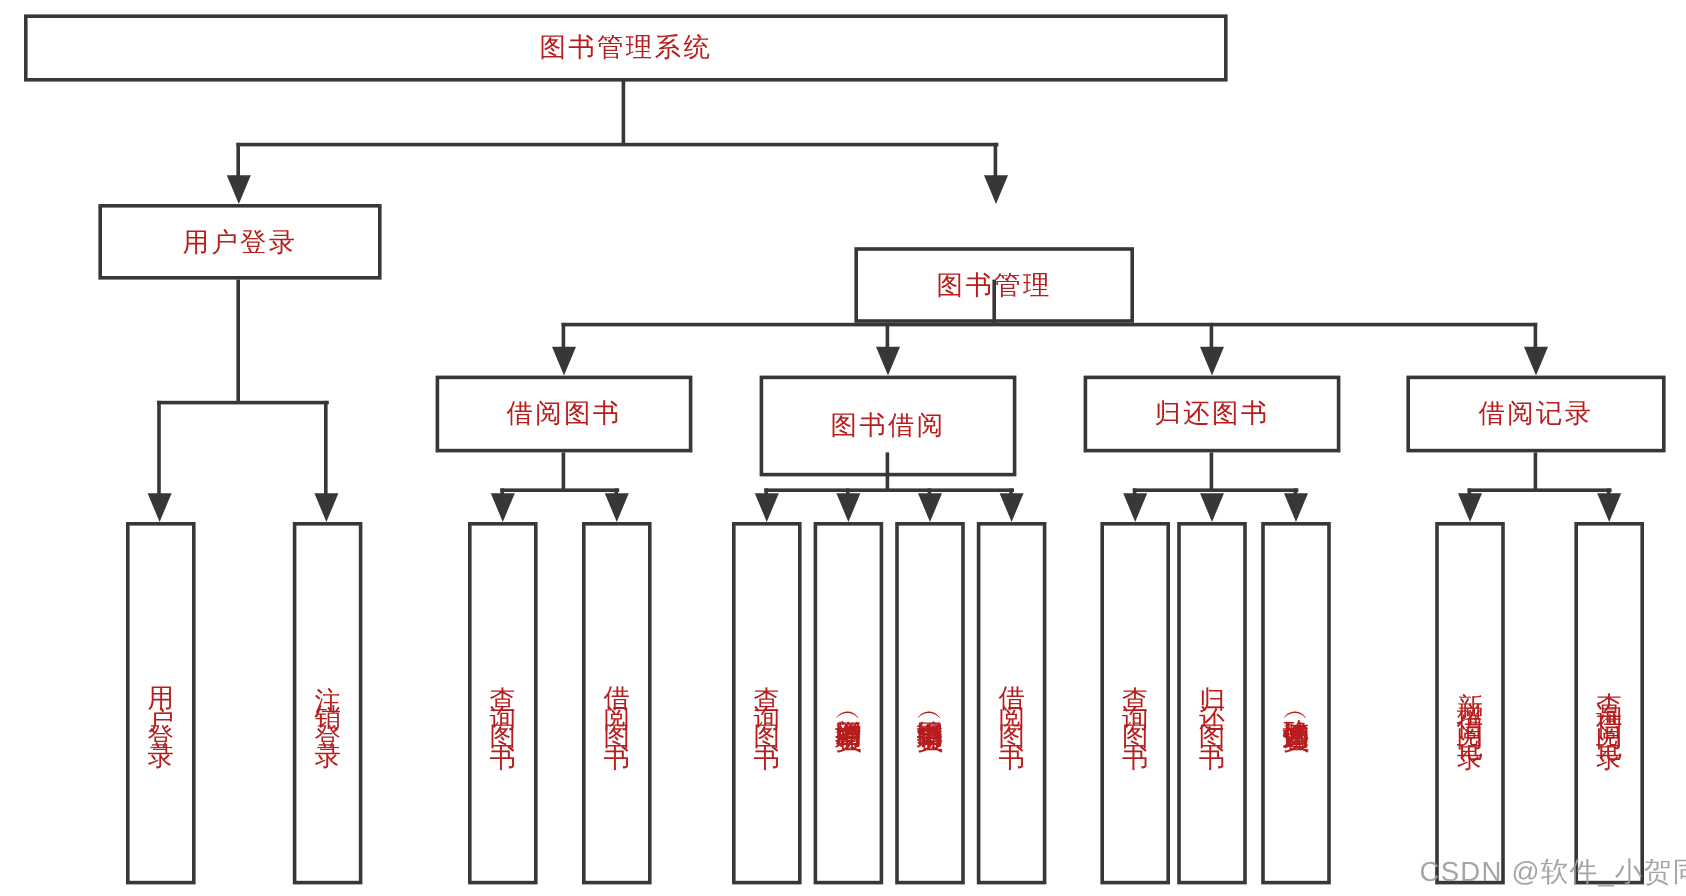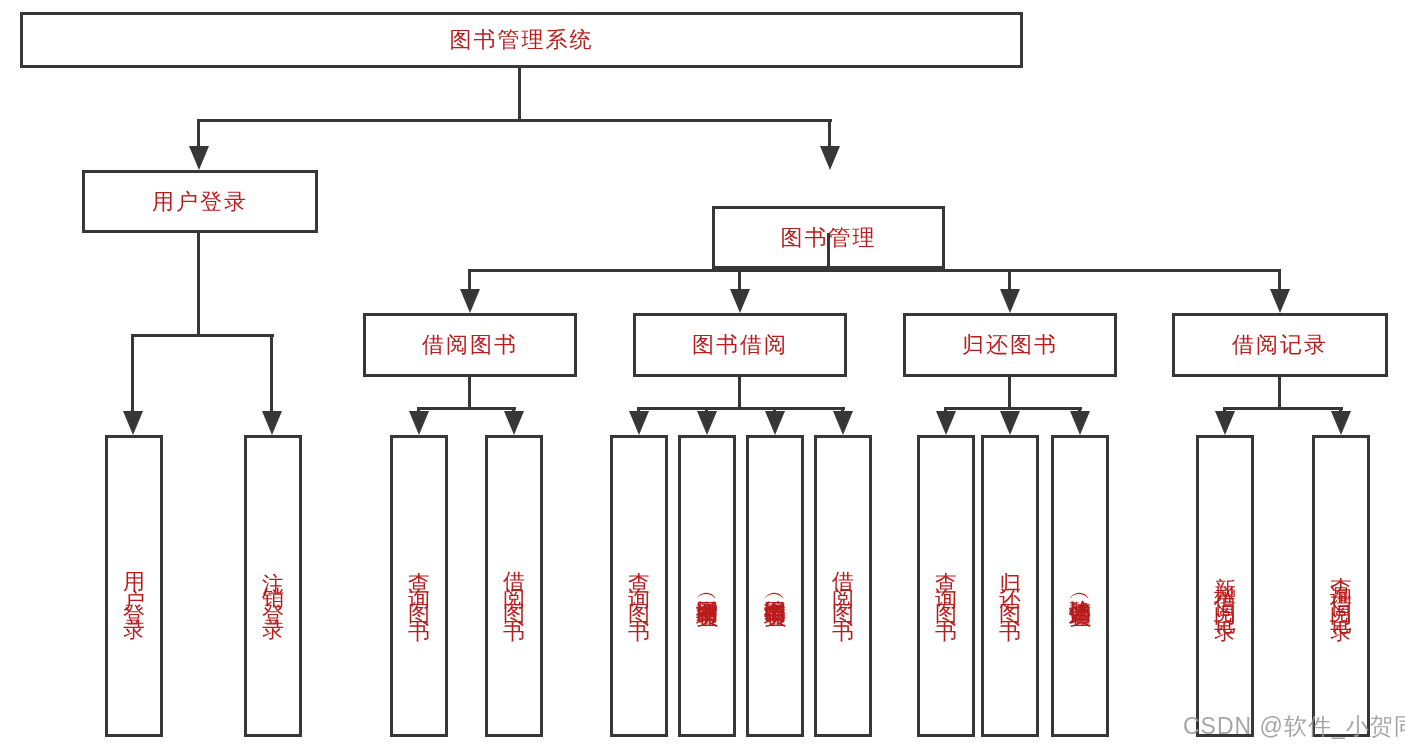--- a/index.html
+++ b/index.html
@@ -82,21 +82,21 @@
   <div class="vline" style="left:468px;top:269px;height:24px;"></div>
   <div class="vline" style="left:738px;top:269px;height:24px;"></div>
   <div class="vline" style="left:1008px;top:269px;height:24px;"></div>
   <div class="vline" style="left:1278px;top:269px;height:24px;"></div>
   <div class="arrow" style="left:460px;top:289px;"></div>
   <div class="arrow" style="left:730px;top:289px;"></div>
   <div class="arrow" style="left:1000px;top:289px;"></div>
   <div class="arrow" style="left:1270px;top:289px;"></div>
 
   <div class="box" style="left:363px;top:313px;width:214px;height:64px;">借阅图书</div>
-  <div class="box" style="left:633px;top:313px;width:214px;height:64px;">图书借阅</div>
+  <div class="box" style="left:633px;top:313px;width:214px;height:84px;">图书借阅</div>
   <div class="box" style="left:903px;top:313px;width:214px;height:64px;">归还图书</div>
   <div class="box" style="left:1172px;top:313px;width:216px;height:64px;">借阅记录</div>
 
   <div class="vline" style="left:468px;top:377px;height:31px;"></div>
   <div class="hline" style="left:417px;top:407px;width:99px;"></div>
   <div class="vline" style="left:417px;top:407px;height:8px;"></div>
   <div class="vline" style="left:512px;top:407px;height:8px;"></div>
   <div class="arrow" style="left:409px;top:411px;"></div>
   <div class="arrow" style="left:504px;top:411px;"></div>
 

